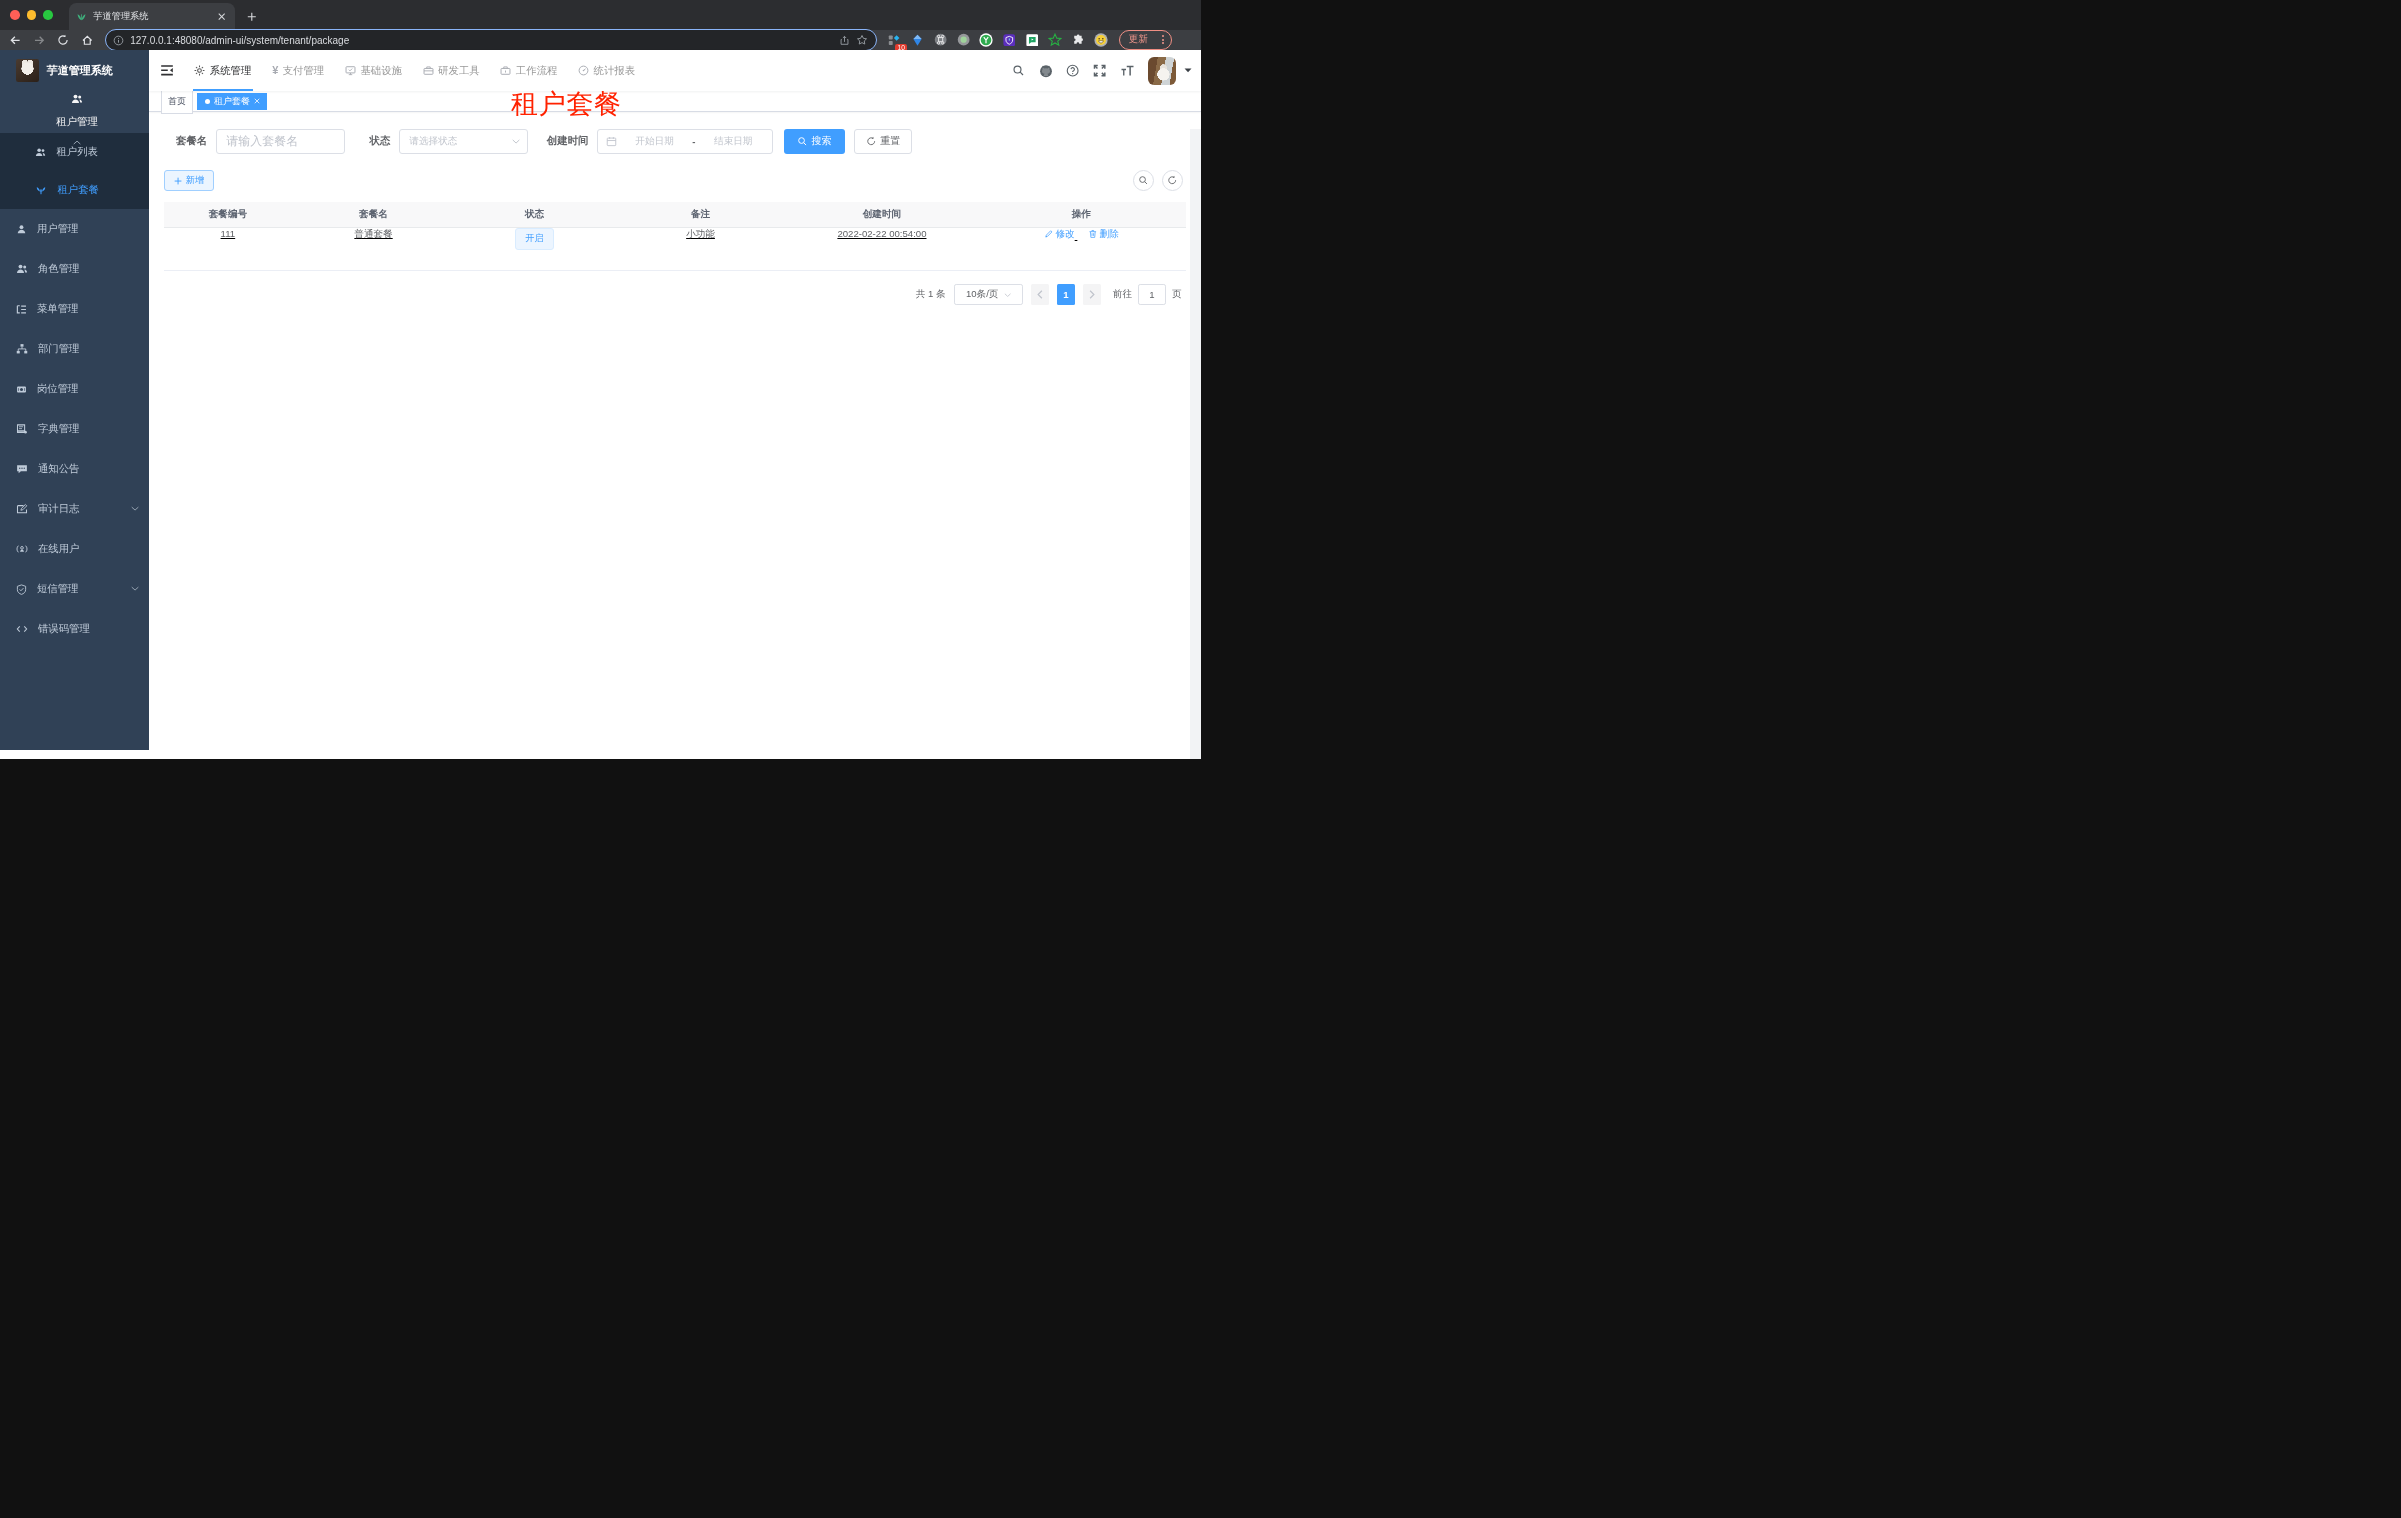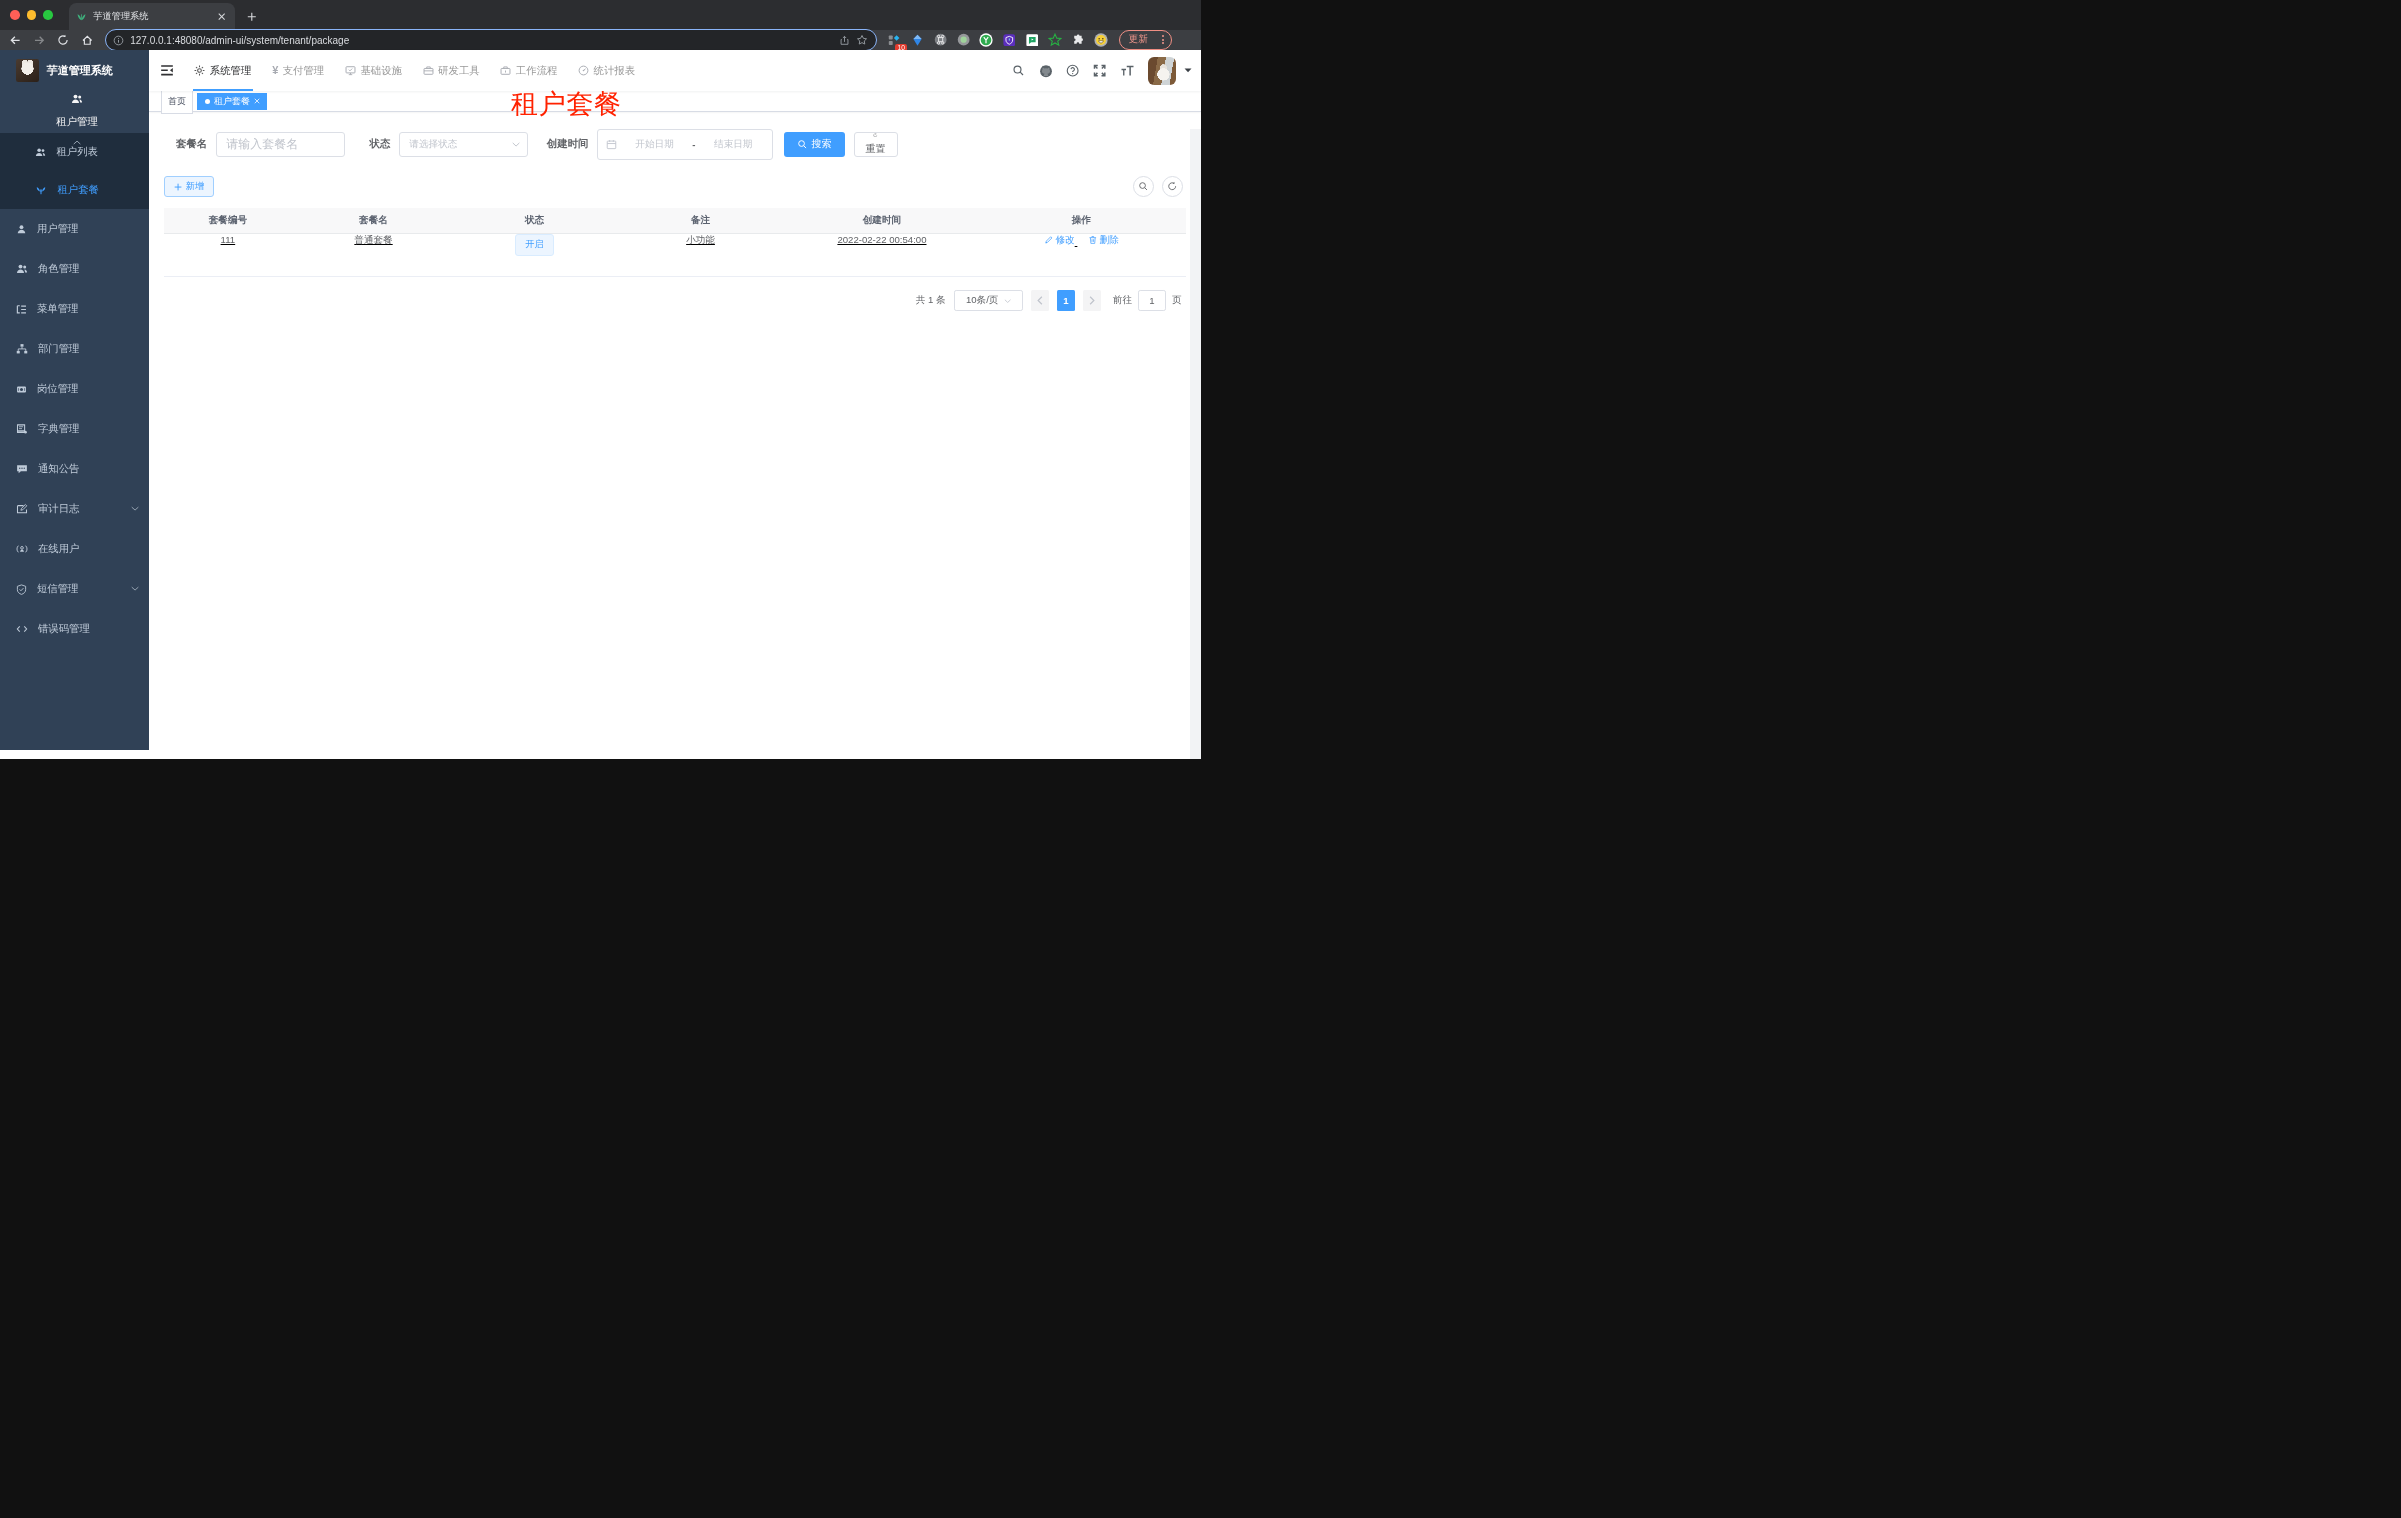--- a/index.html
+++ b/index.html
@@ -78,27 +78,27 @@
   .overlay-title { position:absolute; left:362px; top:36px; font-size:27px; color:#ff2200; z-index:50; font-weight:400; letter-spacing:0.7px; white-space:nowrap; }
 
   .filter-row { display:flex; align-items:center; margin-top:16.3px; padding-left:12px; flex-wrap:nowrap; }
   .f-label { font-size:10.4px; font-weight:bold; color:#606266; margin-right:9px; white-space:nowrap; }
   .f-input { width:129px; height:25px; border:0.7px solid #dcdfe6; border-radius:3px; font-size:12px; padding:0 9px; color:#606266; outline:none; font-family:inherit; }
   .f-input::placeholder { color:#c0c4cc; }
   .f-gap { width:24.4px; }
   .f-select { width:129px; height:25px; border:0.7px solid #dcdfe6; border-radius:3px; display:flex; align-items:center; padding:0 7.4px 0 9px; cursor:pointer; }
   .f-select .ph { flex:1; font-size:9.6px; color:#c0c4cc; }
   .f-select .sel-caret { color:#c0c4cc; display:flex; }
-  .daterange { width:176px; height:31px; border:0.7px solid #dcdfe6; border-radius:3px; display:flex; align-items:center; padding:0 7.4px; gap:6px; }
+  .daterange { width:176px; height:25px; border:0.7px solid #dcdfe6; border-radius:3px; display:flex; align-items:center; padding:0 7.4px; gap:6px; }
   .daterange .cal { color:#c0c4cc; display:flex; }
   .daterange .dph { flex:1; text-align:center; font-size:9.6px; color:#c0c4cc; }
   .daterange .dsep { font-size:9.6px; color:#606266; font-weight:bold; }
   .btn { height:25px; border-radius:3px; display:inline-flex; align-items:center; justify-content:center; gap:4.4px; font-size:10px; cursor:pointer; border:0.7px solid transparent; }
   .btn-primary { background:#409eff; color:#fff; padding:0 12px; margin-left:10.4px; }
-  .btn-plain { background:#fff; color:#606266; border-color:#dcdfe6; padding:0 11px; margin-left:9px;flex-direction:column; }
+  .btn-plain { background:#fff; color:#606266; border-color:#dcdfe6; padding:0 11px; margin-left:9px; }
 
   .tools-row { display:flex; align-items:center; margin-top:16.3px; }
   .btn-add { height:21.4px; background:#ecf5ff; border:0.7px solid #a0cfff; color:#409eff; border-radius:3px; font-size:9.2px; padding:0 9px; display:inline-flex; align-items:center; gap:3.7px; cursor:pointer; }
   .tools-right { margin-left:auto; display:flex; gap:7.4px; padding-right:3px; }
   .circle-btn { width:21.4px; height:21.4px; border-radius:50%; border:0.7px solid #dcdfe6; background:#fff; color:#606266; display:flex; align-items:center; justify-content:center; cursor:pointer; }
 
   .table { margin-top:10.4px; font-size:9.6px; }
   .t-head { display:flex; background:#f8f8f9; height:26px; align-items:center; border-bottom:0.7px solid #e8eaec; }
   .t-head .cell { font-weight:bold; color:#5c6370; }
   .t-row { display:flex; height:43px; align-items:flex-start; border-bottom:0.7px solid #ebeef5; background:#fff;text-decoration:underline; }

